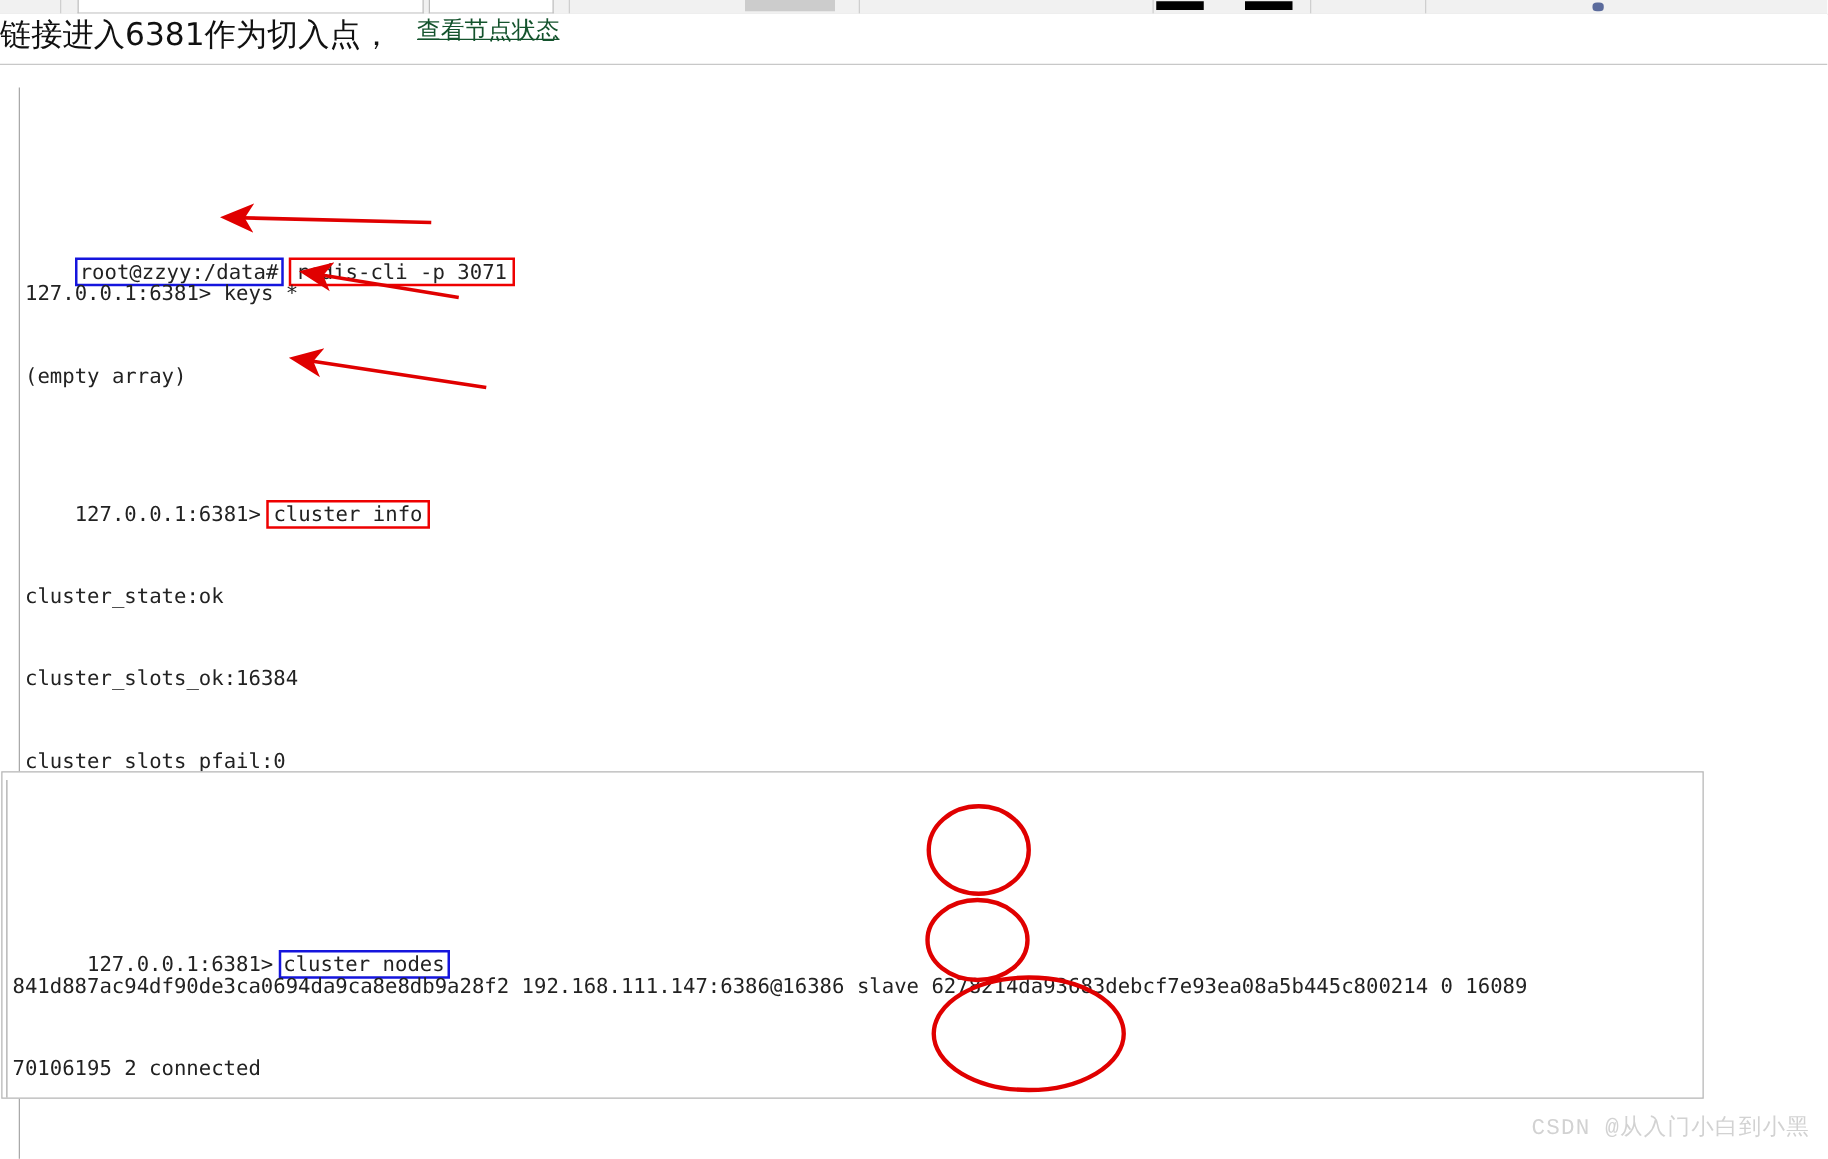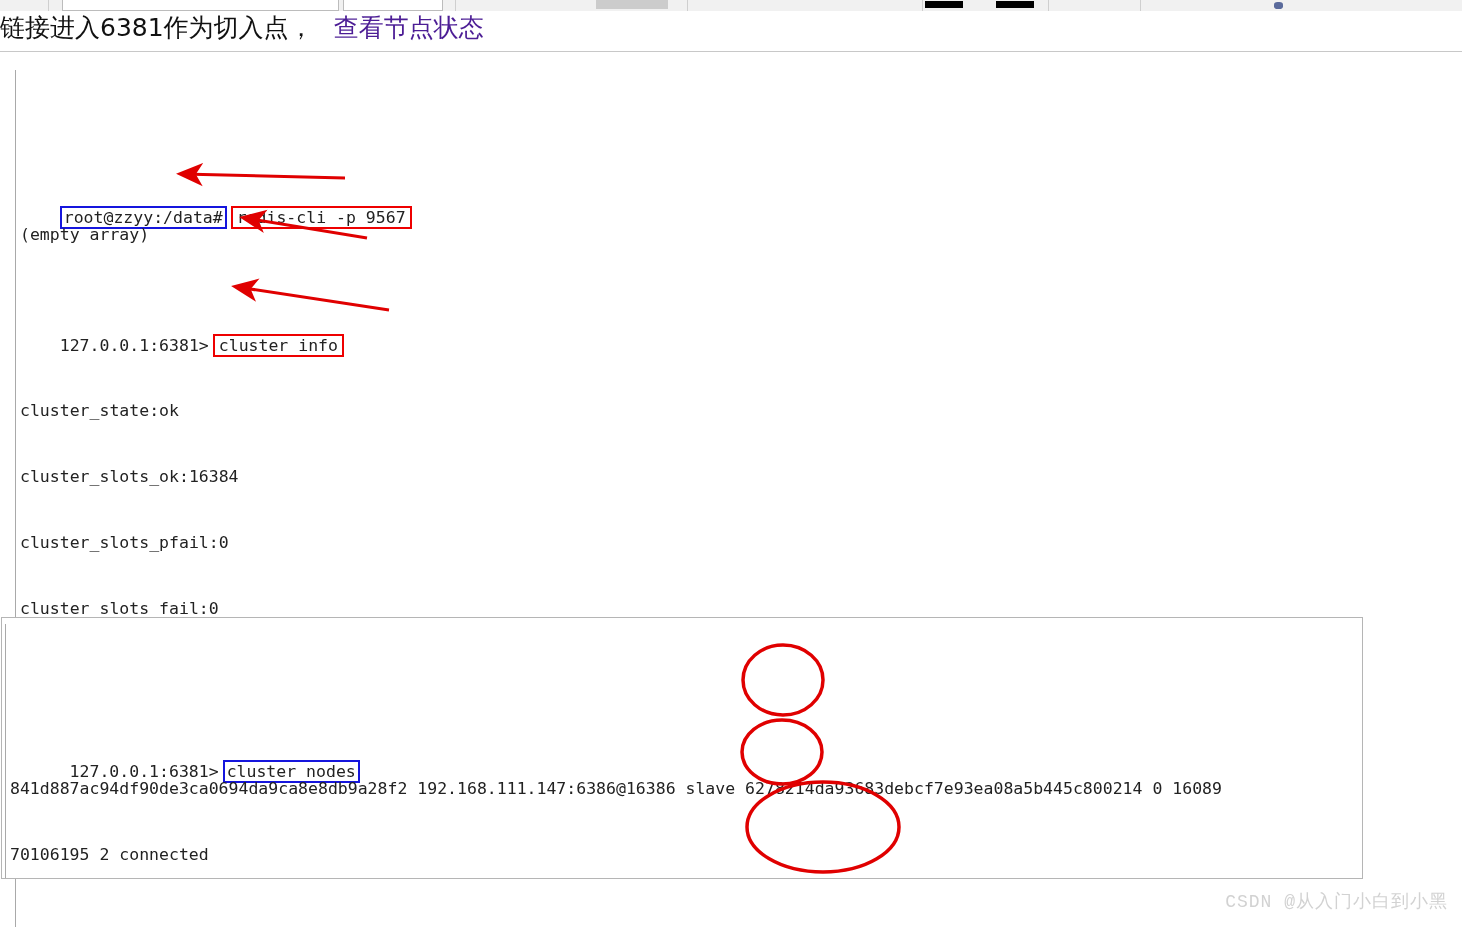--- a/index.html
+++ b/index.html
@@ -66,22 +66,23 @@
     gap: 20px;
   }
   #heading .h-black {
     font-family: "DejaVu Sans", "Liberation Sans", sans-serif;
     font-size: 25px;
     color: #111111;
     letter-spacing: 0px;
   }
   #heading .h-red {
     font-family: "DejaVu Sans", "Liberation Sans", sans-serif;
-    font-size: 25px;
-    color: #4c1d95;
+    font-size: 19px;
+    color: #14532d;
+    text-decoration: underline;
   }
 
   
   .term {
     font-family: "DejaVu Sans Mono", "Liberation Mono", monospace;
     font-size: 16.5px;
     line-height: 22px;
     color: #222222;
     white-space: pre;
   }
@@ -172,23 +173,24 @@
 </div>
 
 <div id="heading">
   <span class="h-black">链接进入6381作为切入点，</span>
   <span class="h-red">查看节点状态</span>
 </div>
 
 <div id="upper-term" class="term">
 
   <div class="line">
-    <span class="box-blue">root@zzyy:/data#</span><span class="box-red">redis-cli -p 9567</span>
+    <span class="box-blue">root@zzyy:/data#</span><span class="box-red">redis-cli -p 3071</span>
   </div>
 
+  <div class="line">127.0.0.1:6381&gt; keys *</div>
   <div class="line">(empty array)</div>
 
   <div class="line">
     <span>127.0.0.1:6381&gt;</span><span class="box-red">cluster info</span>
   </div>
 
   <div class="line">cluster_state:ok</div>
   <div class="line">cluster_slots_ok:16384</div>
   <div class="line">cluster_slots_pfail:0</div>
   <div class="line">cluster_slots_fail:0</div>

